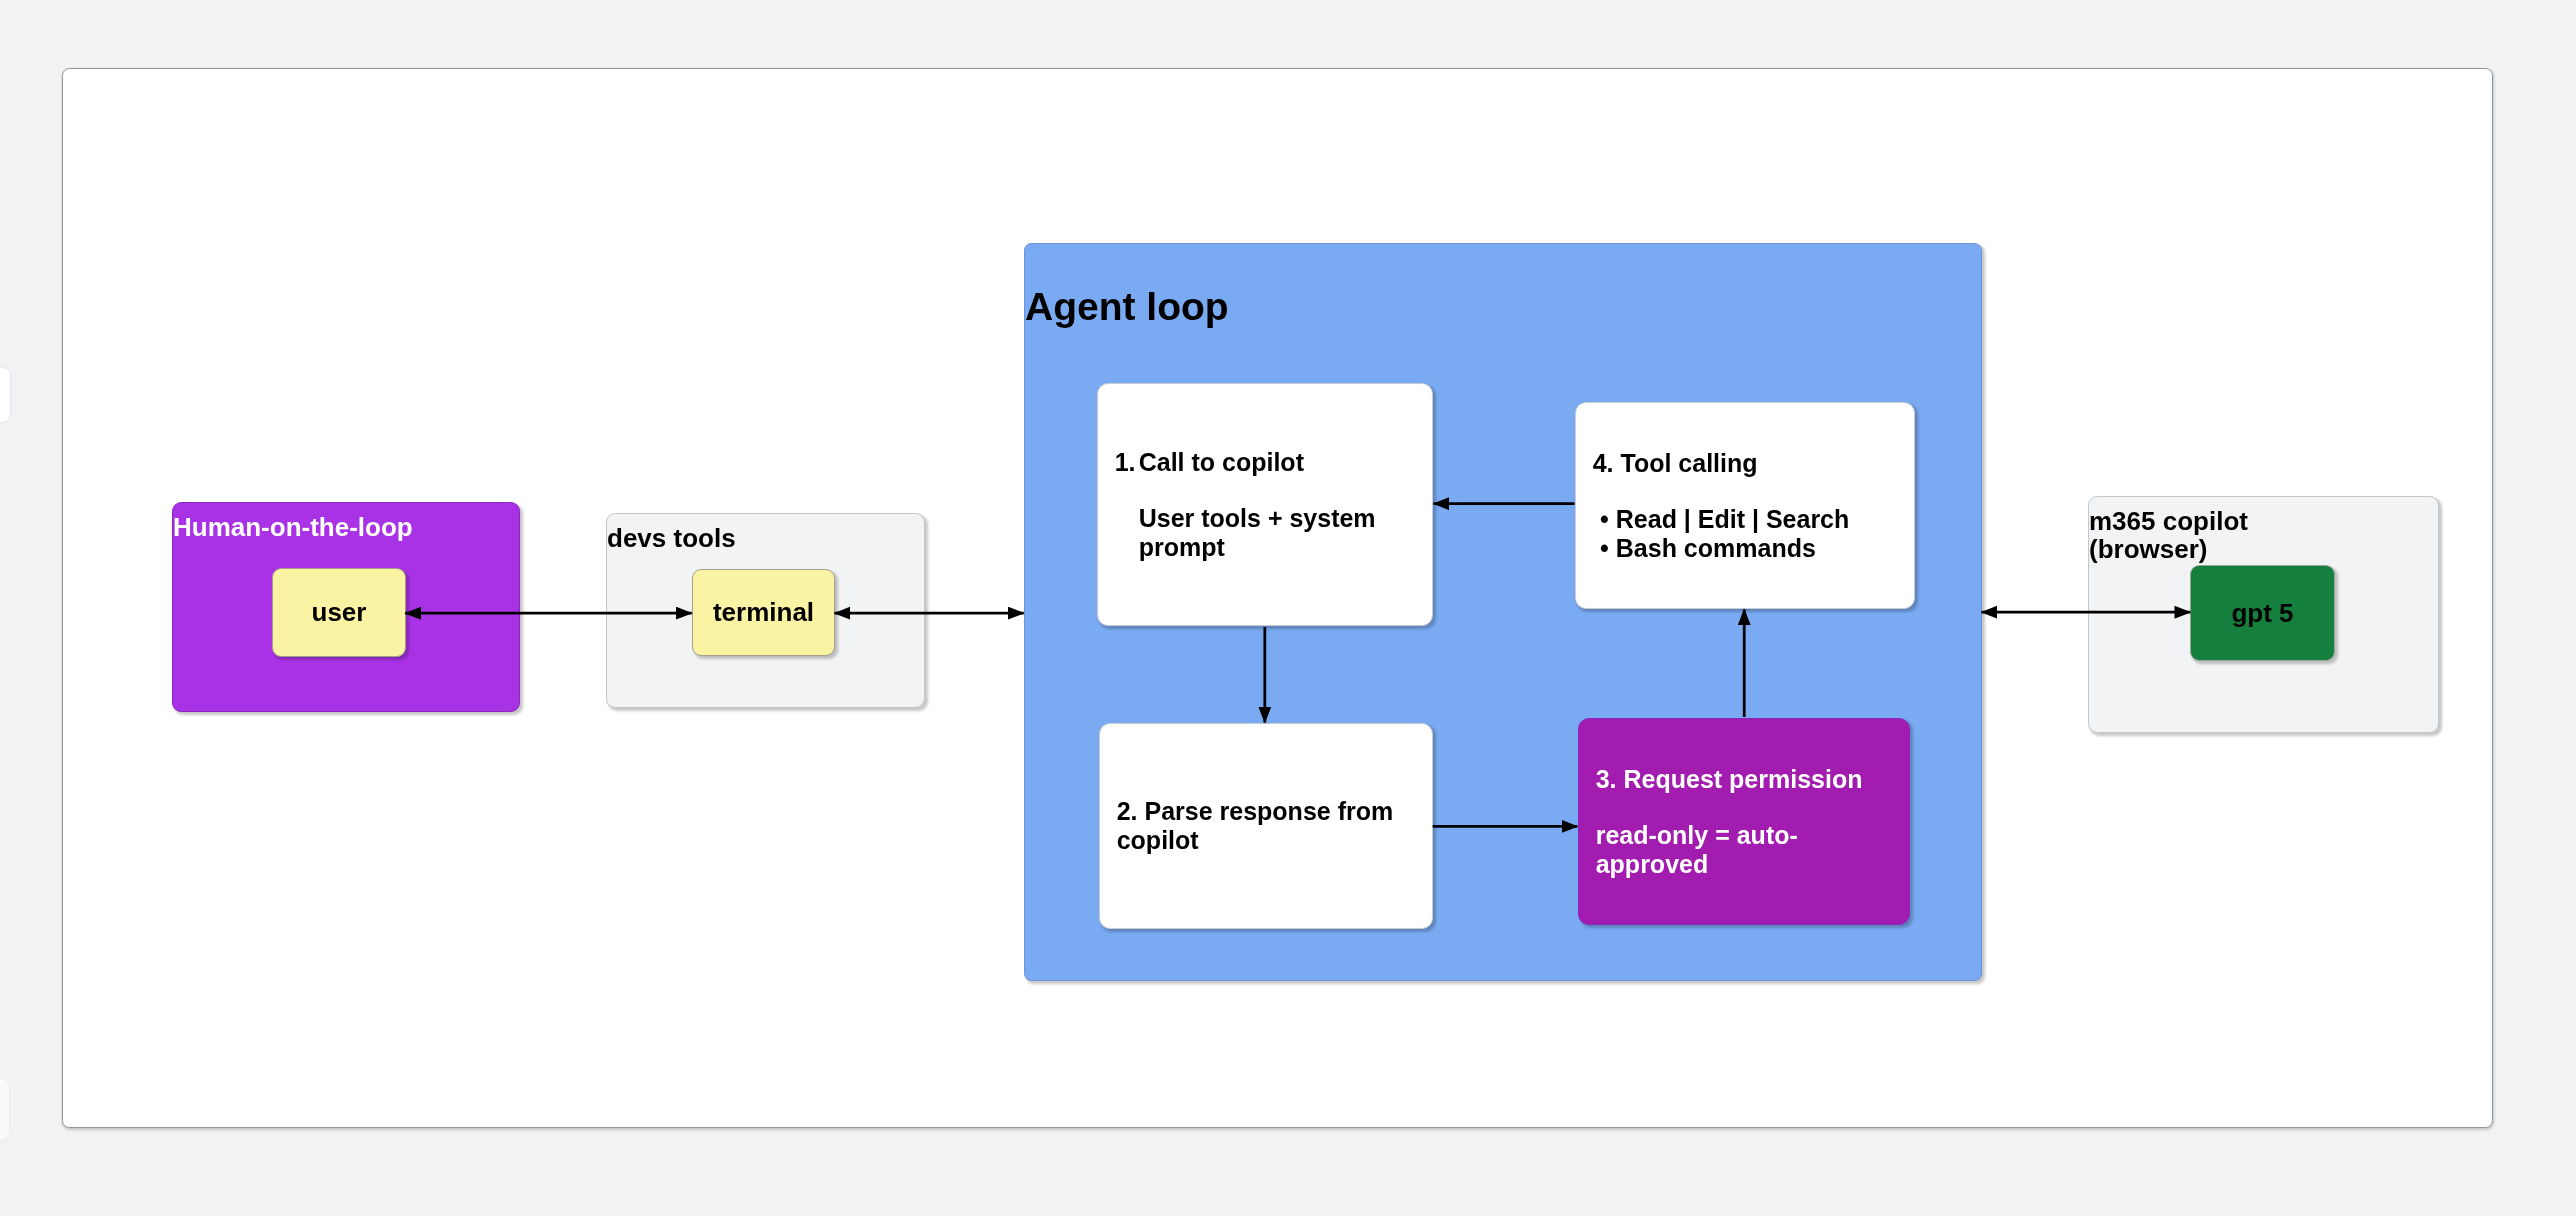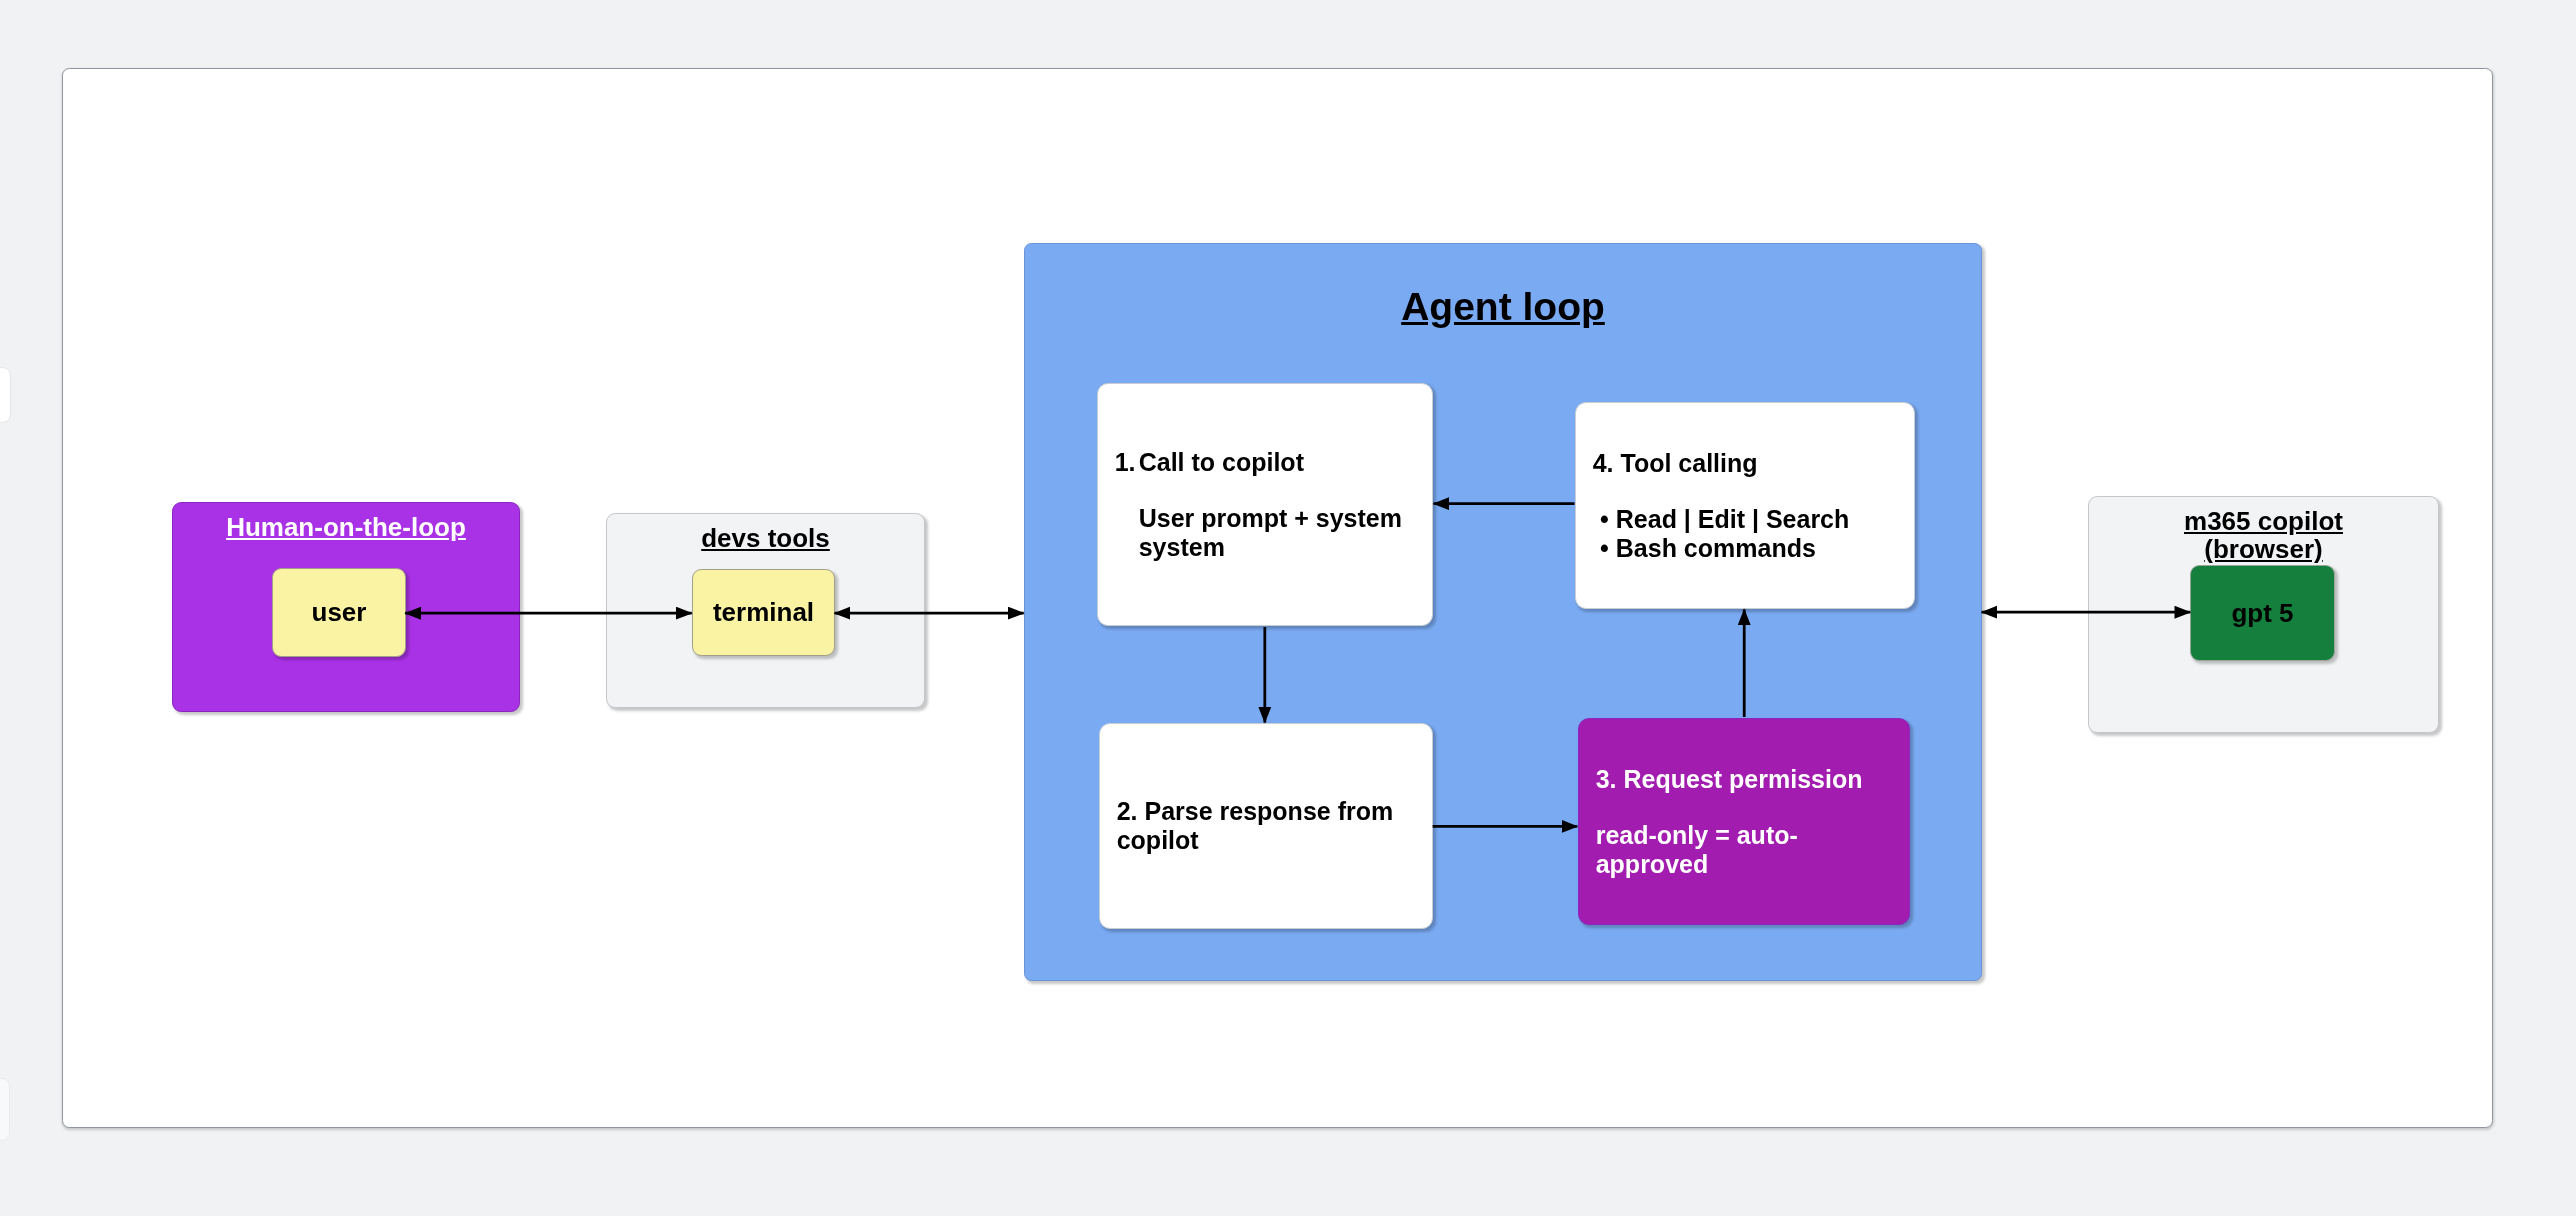--- a/index.html
+++ b/index.html
@@ -38,22 +38,22 @@
   .container-agent {
     left: 1024px; top: 243px; width: 958px; height: 738px;
     background: #7aaaf2; border: 0.9px solid #6b94d8; border-radius: 7.4px;
   }
   .container-m365 {
     left: 2088px; top: 496px; width: 351px; height: 237px;
     background: #f2f3f5; border: 0.9px solid #c3c7cb; border-radius: 9.3px;
   }
 
   .container-label {
-    width: 100%; text-align: center; font-size: 26px; font-weight: bold;
-    line-height: 32px; padding-top: 8.3px; color: #000; text-decoration: underline;
+    width: 100%; font-size: 26px; font-weight: bold;
+    line-height: 32px; padding-top: 8.3px; color: #000;
   }
   .container-human .container-label { color: #ffffff; }
   .container-agent .container-label {
     font-size: 39px; line-height: 48px; padding-top: 39px;
   }
   .container-m365 .container-label { line-height: 28px; padding-top: 10.2px; }
 
   
   .node {
     display: flex; align-items: center; justify-content: center;
@@ -126,21 +126,21 @@
 
   <div class="shape shadowed container-agent">
     <div class="container-label">Agent loop</div>
   </div>
 
   <div class="shape shadowed step step-1">
     <div class="row">
       <span class="num">1.</span>
       <div>
         <div>Call to copilot</div>
-        <div class="gap-para">User prompt + system system</div>
+        <div class="gap-para">User tools + system prompt</div>
       </div>
     </div>
   </div>
 
   <div class="shape shadowed step step-4">
     <div>4. Tool calling</div>
     <div class="bullet-line first">• Read | Edit | Search</div>
     <div class="bullet-line">• Bash commands</div>
   </div>
 

